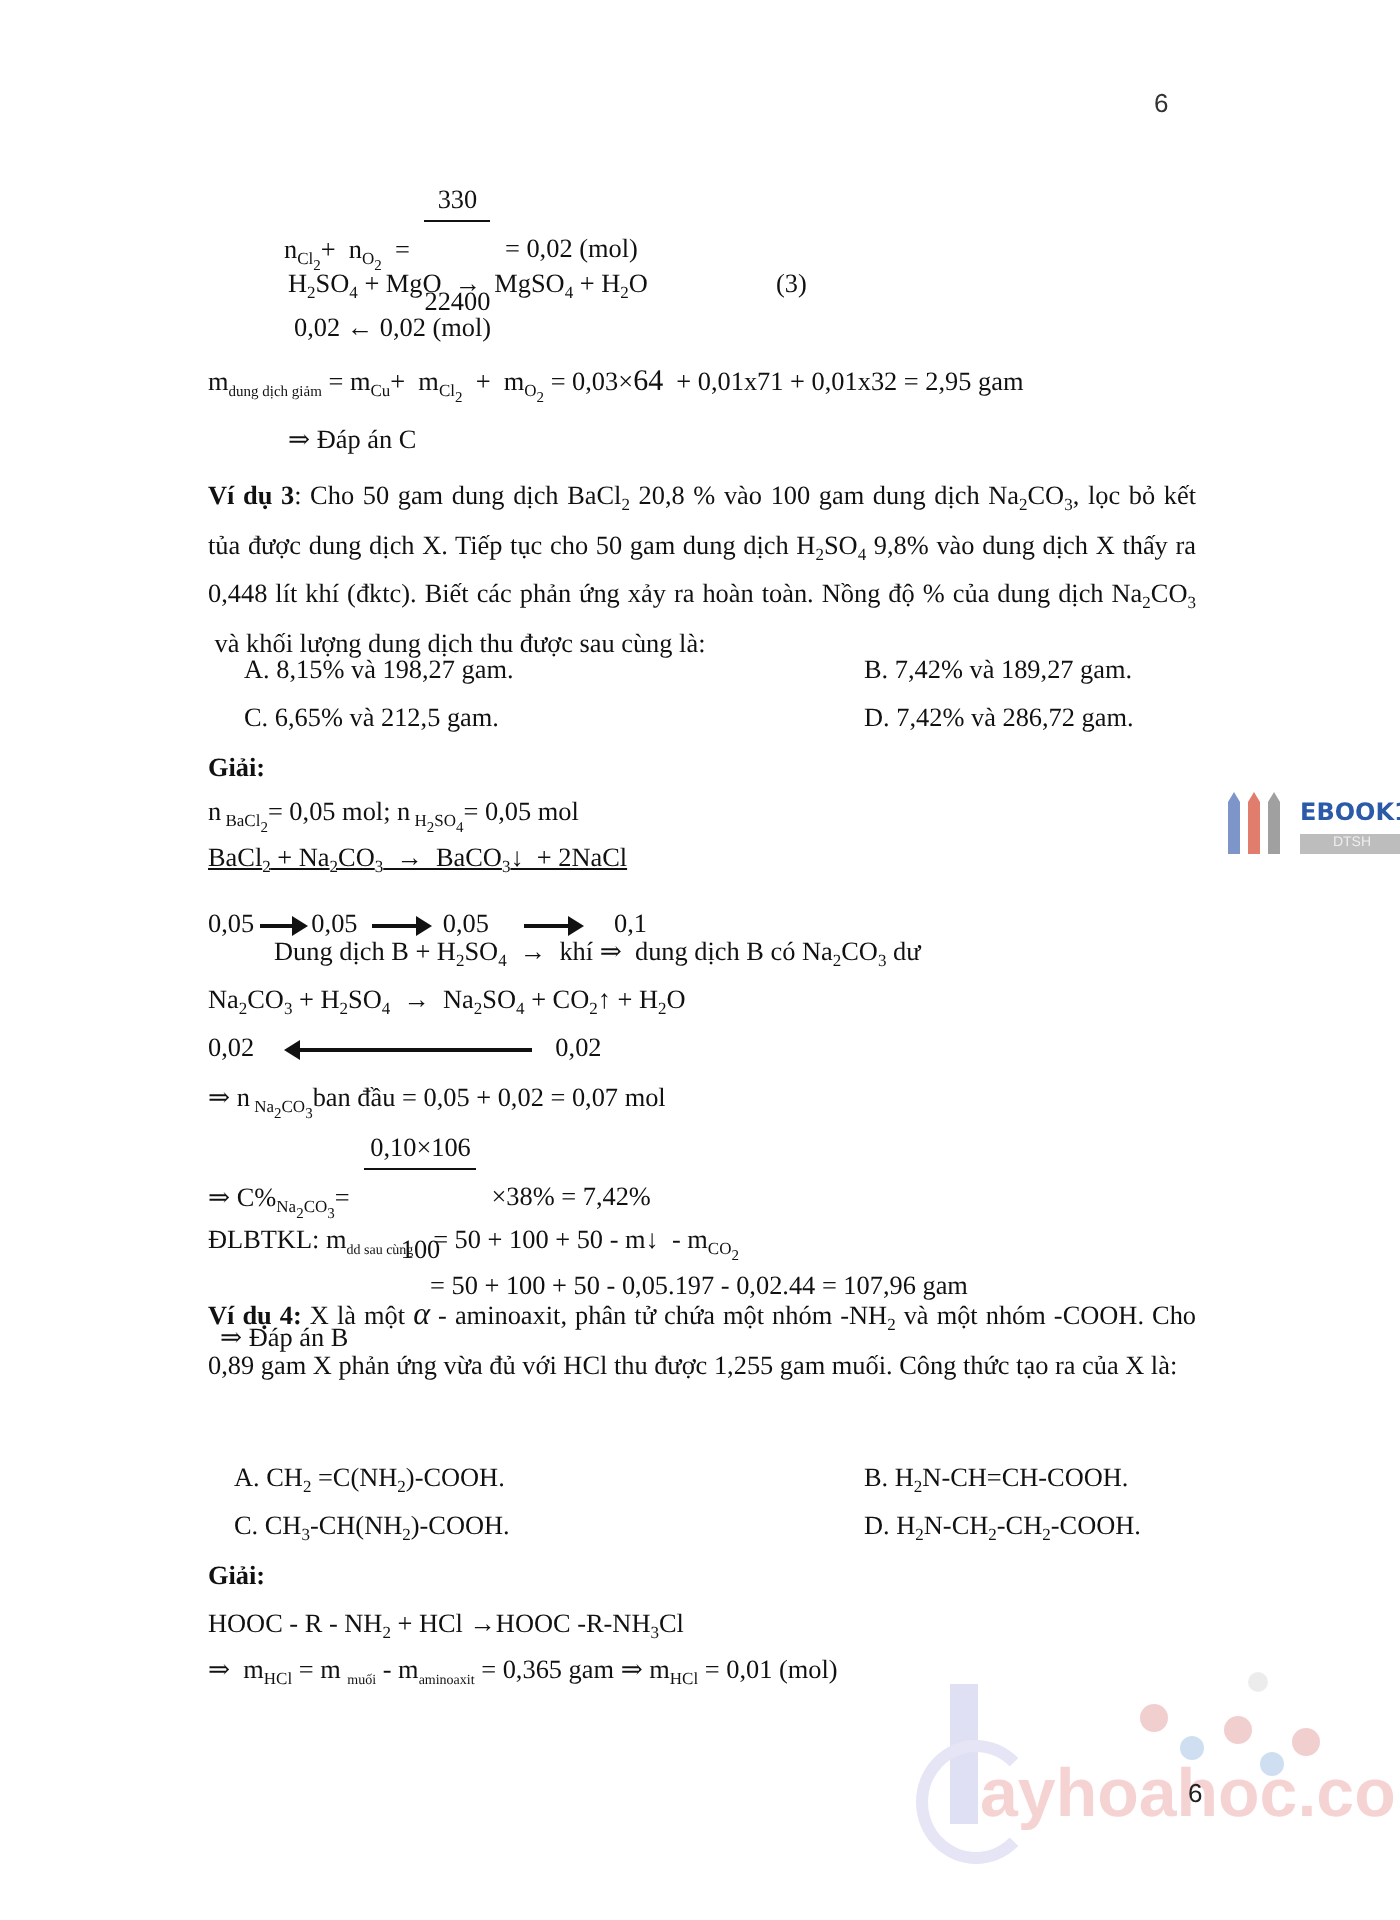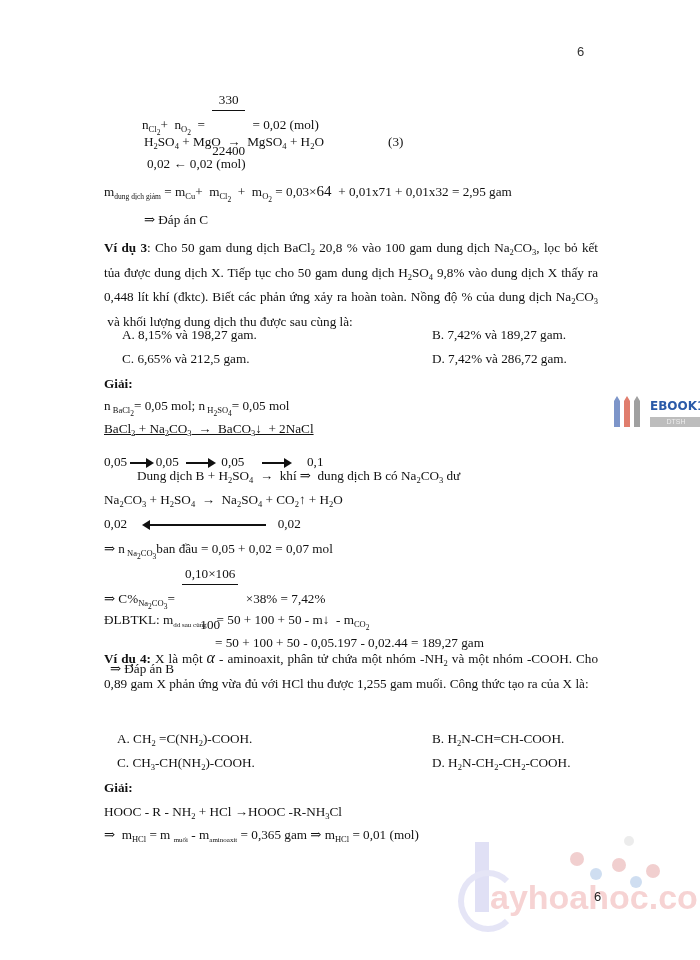--- a/index.html
+++ b/index.html
@@ -91,21 +91,21 @@
 <div class="abs" style="left:104px; top:566px;">
   <span>⇒ C%<sub>Na<sub class="sm">2</sub>CO<sub class="sm">3</sub></sub>=</span>
   <span class="frac">
     <span class="num">0,10×106</span>
     <span class="den">100</span>
   </span>
   <span>×38% = 7,42%</span>
 </div>
 
 <div class="abs" style="left:104px; top:612px;">ĐLBTKL: m<sub style="font-size:7px">dd sau cùng</sub> &nbsp;&nbsp;= 50 + 100 + 50 - m↓ &nbsp;- m<sub>CO<sub class="sm">2</sub></sub></div>
-<div class="abs" style="left:215px; top:635px;">= 50 + 100 + 50 - 0,05.197 - 0,02.44 = 189,27 gam</div>
+<div class="abs" style="left:215px; top:635px;">= 50 + 100 + 50 - 0,05.197 - 0,02.44 = 107,96 gam</div>
 <div class="abs" style="left:110px; top:661px;">⇒ Đáp án B</div>
 
 <div class="para" style="top:646px;">
   <span class="b">Ví dụ 4:</span> X là một <i style="font-size:16px">α</i> - aminoaxit, phân tử chứa một nhóm -NH<sub>2</sub> và một nhóm -COOH. Cho 0,89 gam X phản ứng vừa đủ với HCl thu được 1,255 gam muối. Công thức tạo ra của X là:
 </div>
 
 <div class="opt" style="left:117px; top:731px;">A. CH<sub>2</sub> =C(NH<sub>2</sub>)-COOH.</div>
 <div class="opt" style="left:432px; top:731px;">B. H<sub>2</sub>N-CH=CH-COOH.</div>
 <div class="opt" style="left:117px; top:755px;">C. CH<sub>3</sub>-CH(NH<sub>2</sub>)-COOH.</div>
 <div class="opt" style="left:432px; top:755px;">D. H<sub>2</sub>N-CH<sub>2</sub>-CH<sub>2</sub>-COOH.</div>

